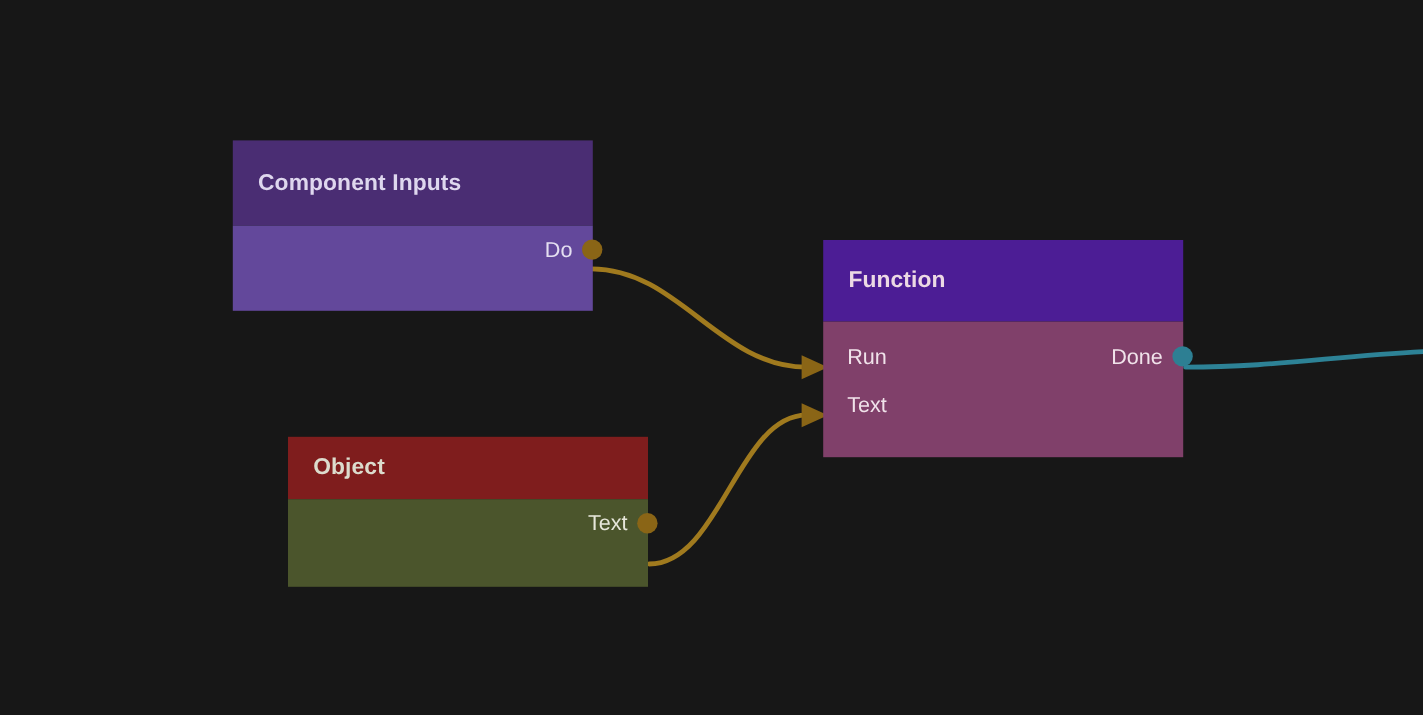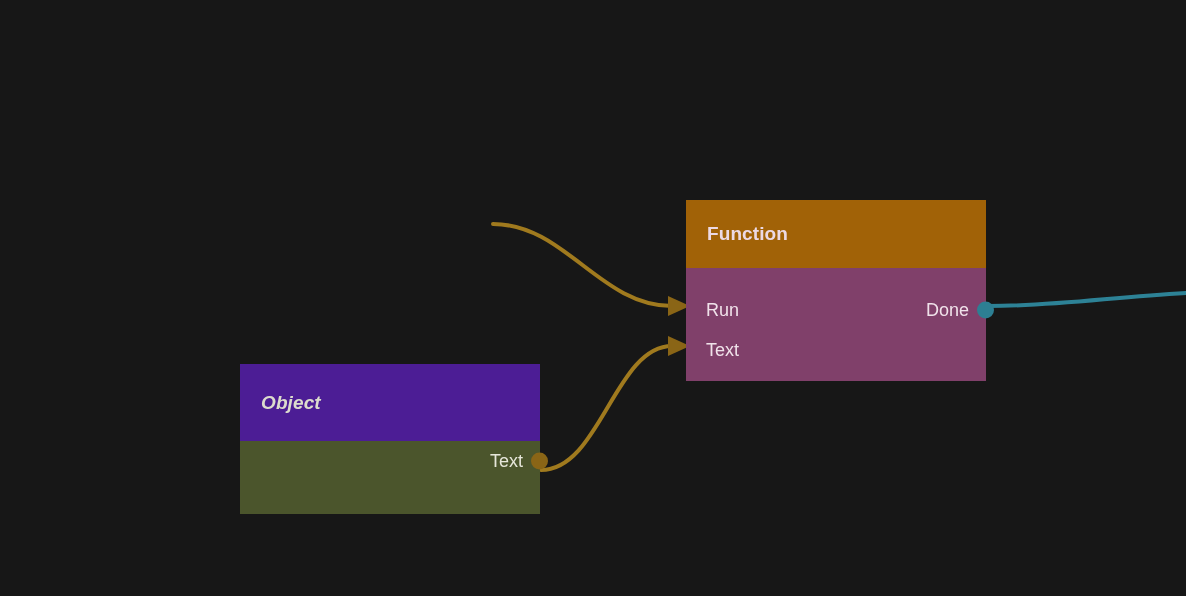--- a/index.html
+++ b/index.html
@@ -100,27 +100,27 @@
 
   
   #node-function {
     left: 686px;
     top: 200px;
     width: 300px;
     height: 181px;
   }
   #node-function .node-header {
     height: 68px;
-    background: #a16207;
+    background: #4c1d95;
   }
   #node-function .node-title { color: #ecd9e4; }
   #node-function .node-body {
     height: 113px;
     background: #80406a;
-    padding-top: 22px;
+    padding-top: 9px;
   }
   #node-function .port-label { color: #f0e2ea; }
   #node-function .port-dot.teal { background: #2d7f93; }
   #node-function .row-pair {
     position: relative;
   }
   #node-function .row-pair .left-label {
     position: absolute;
     left: 20px;
     top: 0;
@@ -139,23 +139,22 @@
   }
 
   
   #node-object {
     left: 240px;
     top: 364px;
     width: 300px;
     height: 142px;
   }
   #node-object .node-header {
-    height: 77px;
-    background: #4c1d95;
-    font-style: italic;
+    height: 52px;
+    background: #7f1d1d;
   }
   #node-object .node-title { color: #dcdccd; }
   #node-object .node-body {
     height: 73px;
     background: #4b552c;
   }
   #node-object .port-label { color: #e6e6da; }
   #node-object .port-dot { background: #8a6516; }
 </style>
 </head>
@@ -173,20 +172,31 @@
     <g>
       <path d="M 541 470 C 600 470, 615 346, 672 346" fill="none" stroke="#a07a1e" stroke-width="4" stroke-linecap="round"></path>
       <polygon points="668,336 690,346 668,356" fill="#8a6516"></polygon>
     </g>
 
     <g>
       <path d="M 988 306 C 1060 306, 1110 297, 1186 293" fill="none" stroke="#2d8296" stroke-width="4" stroke-linecap="round"></path>
     </g>
   </svg>
 
+  <div class="node" id="node-component-inputs">
+    <div class="node-header">
+      <span class="node-title">Component Inputs</span>
+    </div>
+    <div class="node-body">
+      <div class="port-row out">
+        <span class="port-label">Do</span>
+        <span class="port-dot right"></span>
+      </div>
+    </div>
+  </div>
 
   <div class="node" id="node-function">
     <div class="node-header">
       <span class="node-title">Function</span>
     </div>
     <div class="node-body">
       <div class="port-row row-pair">
         <span class="left-label">
           <span class="port-label">Run</span>
         </span>

